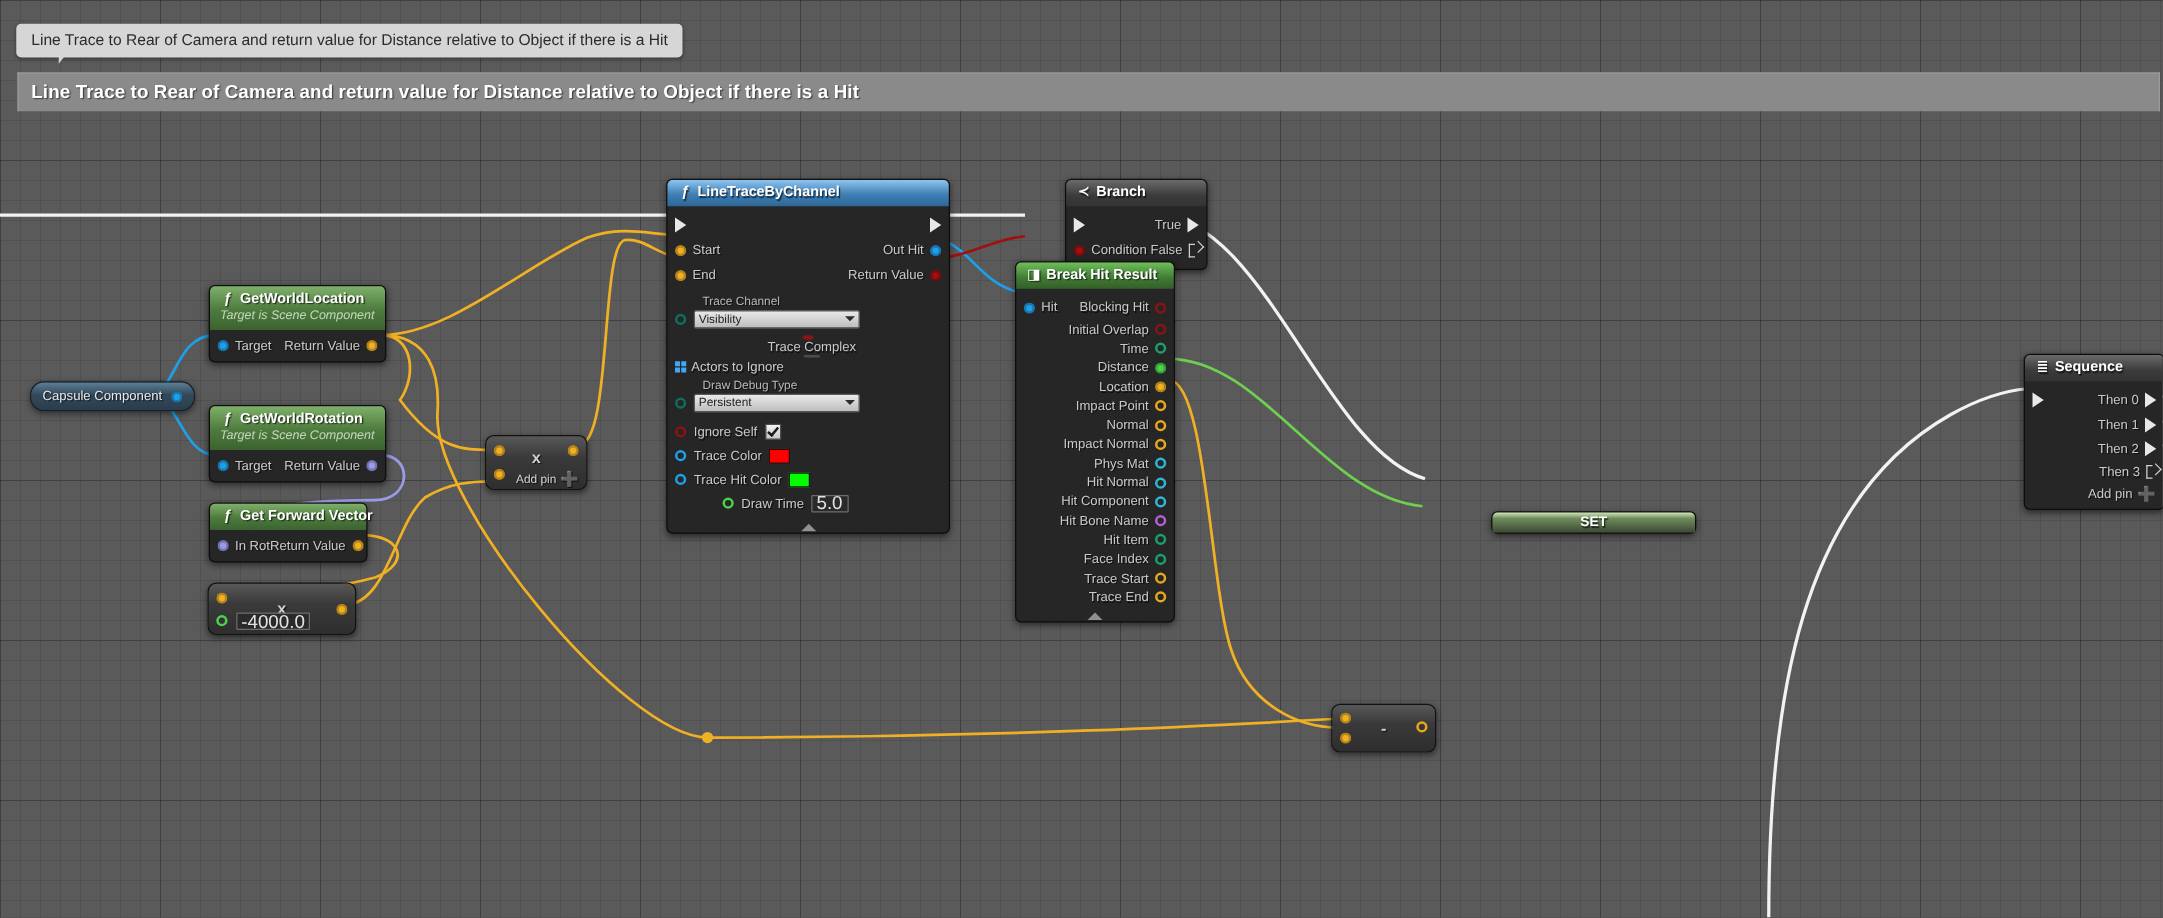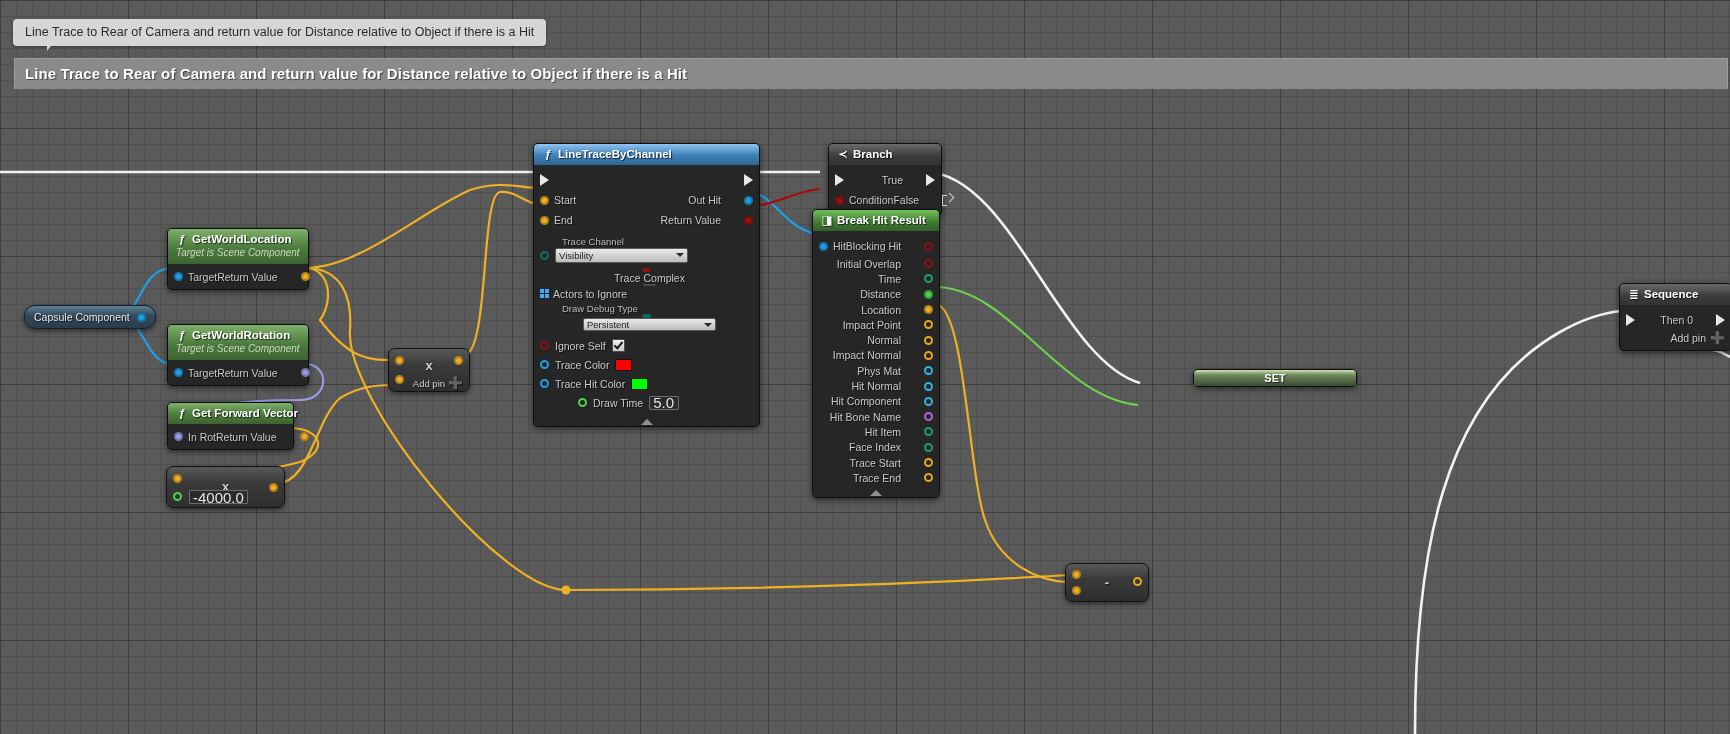--- a/index.html
+++ b/index.html
@@ -44,21 +44,21 @@
         color:#d8e8d0;opacity:.85;text-shadow:none;margin-top:0px;}
   .node-body{padding:5px 0 5px 0;}
   .hdr-ico{display:inline-block;width:12px;text-align:center;margin-right:4px;
         font-style:italic;}
 
   
   .row{position:relative;display:flex;align-items:center;height:15px;
        margin:0;padding:0 6px;}
   .row.tall{height:20px;}
   .pin-l{display:flex;align-items:center;gap:5px;}
-  .pin-r{display:flex;align-items:center;gap:23px;margin-left:auto;}
+  .pin-r{display:flex;align-items:center;gap:5px;margin-left:auto;}
   .plabel{color:#c9c9c9;font-size:10.5px;white-space:nowrap;
        text-shadow:1px 1px 0 rgba(0,0,0,.6);}
 
   
   .dot{width:9px;height:9px;border-radius:50%;box-sizing:border-box;}
   .dot.hollow{background:transparent;border:2px solid currentColor;}
   .dot.solid{background:currentColor;border:2px solid rgba(0,0,0,.25);}
   .exec{width:0;height:0;border-left:9px solid #e8e8e8;
         border-top:6px solid transparent;border-bottom:6px solid transparent;}
   .exec.hollow{border:none;width:8px;height:11px;
@@ -112,21 +112,21 @@
   
   .pill{position:absolute;border-radius:11px;height:22px;display:flex;
         align-items:center;padding:0 9px;gap:7px;
         background:linear-gradient(to bottom,#5c7f97 0%,#33495a 45%,#2a3d4c 100%);
         border:1px solid #14202a;box-shadow:0 2px 5px rgba(0,0,0,.5);
         color:#e8e8e8;font-size:10.5px;white-space:nowrap;
         text-shadow:1px 1px 1px rgba(0,0,0,.7);}
 
   
   .setnode{position:absolute;border-radius:5px;background:#262626;
-        border:1px solid #0d0d0d;box-shadow:0 2px 6px rgba(0,0,0,.55);}
+        border:1px solid #0d0d0d;box-shadow:0 2px 6px rgba(0,0,0,.55);margin-top:40px;}
   .set-hdr{background:linear-gradient(to bottom,#cfe6b8 0%,#6f8b5d 30%,#3c4a33 100%);
         border-radius:4px 4px 0 0;height:16px;display:flex;align-items:center;
         justify-content:center;color:#fff;font-size:11px;font-weight:bold;
         text-shadow:1px 1px 1px rgba(0,0,0,.7);}
   .set-row{display:flex;align-items:center;height:18px;padding:0 6px;}
 
   .pin-green{color:#4bd44b;}
   .pin-yellow{color:#f0b024;}
   .pin-blue{color:#1f9fe8;}
   .pin-darkred{color:#8e1212;}
@@ -325,21 +325,21 @@
             <i></i>
             <i></i>
             <i></i>
           </span>
         <span class="plabel" style="margin-left:4px;">Actors to Ignore</span>
       </div>
 
       <div class="row" style="height:12px;padding-left:26px;">
         <span class="wlabel">Draw Debug Type</span>
       </div>
-      <div class="row" style="height:16px;flex-direction:column;">
+      <div class="row" style="height:16px;">
         <i class="dot hollow pin-teal"></i>
         <span class="combo" style="margin-left:6px;width:125px;">
           <span class="cv">Persistent</span>
           <span class="ca"></span>
         </span>
       </div>
 
       <div style="height:6px;"></div>
       <div class="row" style="height:19px;">
         <i class="dot hollow pin-darkred"></i>
@@ -361,21 +361,21 @@
 
       <div class="row" style="height:19px;padding-left:44px;">
         <i class="dot hollow pin-green"></i>
         <span class="plabel" style="margin-left:6px;">Draw Time</span>
         <span class="numbox" style="margin-left:6px;">5.0</span>
       </div>
       <div class="collapse"></div>
     </div>
   </div>
 
-  <div class="node" style="left:828px;top:143px;width:112px;">
+  <div class="node" style="left:852px;top:143px;width:112px;">
     <div class="node-hdr flow">
       <span class="hdr-ico">≺</span><span>Branch</span>
     </div>
     <div class="node-body">
       <div class="row tall">
         <span class="pin-l">
             <i class="exec"></i>
           </span>
         <span class="pin-r">
             <span class="plabel">True</span>
@@ -524,20 +524,40 @@
     <div class="node-body" style="padding-bottom:4px;">
       <div class="row tall">
         <span class="pin-l">
             <i class="exec"></i>
           </span>
         <span class="pin-r">
             <span class="plabel">Then 0</span>
           <i class="exec"></i>
           </span>
       </div>
+      <div id="seq-rest">
+          <div class="row" style="height: 19px;">
+            <span class="pin-r">
+              <span class="plabel">Then 1</span>
+              <i class="exec"></i>
+            </span>
+          </div>
+          <div class="row" style="height: 19px;">
+            <span class="pin-r">
+              <span class="plabel">Then 2</span>
+              <i class="exec"></i>
+            </span>
+          </div>
+          <div class="row" style="height: 19px;">
+            <span class="pin-r">
+              <span class="plabel">Then 3</span>
+              <i class="exec hollow"></i>
+            </span>
+          </div>
+        </div>
       <div class="row" style="height:16px;">
         <span class="pin-r" style="gap:4px;">
           <span class="plabel">Add pin</span>
           <span class="plus" style="color:#d2d2d2;">➕</span>
         </span>
       </div>
     </div>
   </div>
 
 </div>

